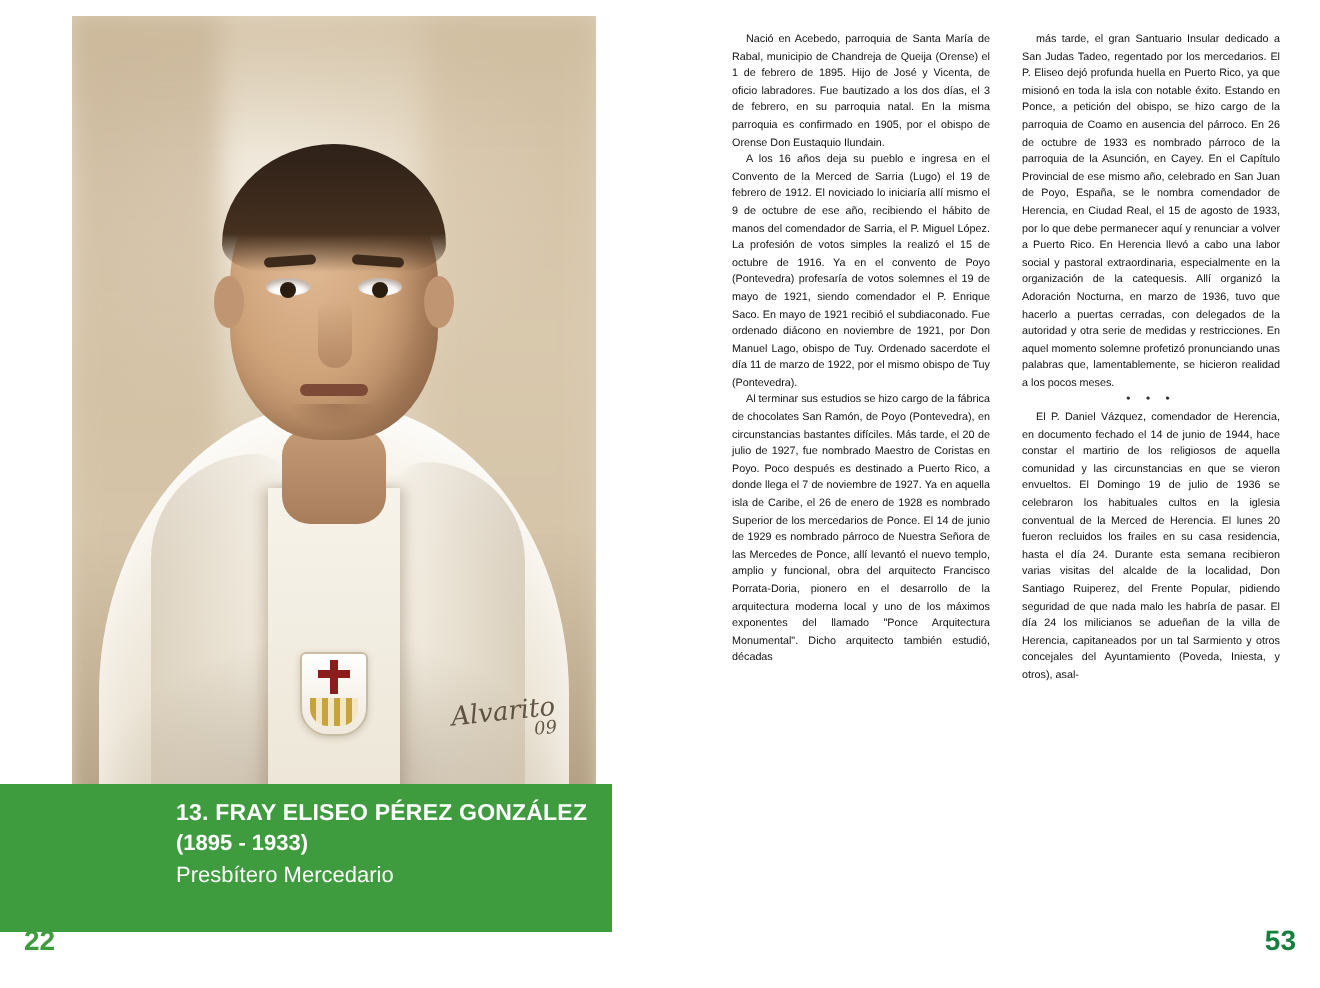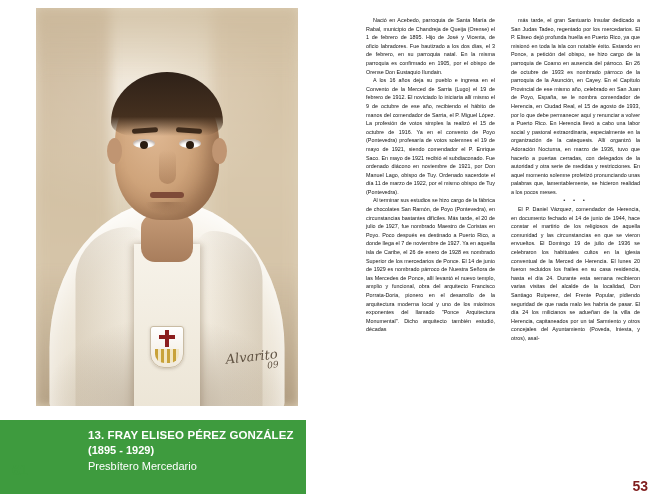--- a/index.html
+++ b/index.html
@@ -268,21 +268,20 @@
 
   
   .caption-bar {
     position: absolute;
     left: 0;
     top: 392px;
     width: 306px;
     height: 74px;
     background: #3e9b3e;
     color: #ffffff;
-    margin-top: 28px;
   }
   .caption-inner {
     position: absolute;
     left: 88px;
     top: 8px;
     right: 10px;
   }
   .caption-title {
     font-size: 11.5px;
     font-weight: bold;
@@ -344,22 +343,21 @@
     margin: 3px 0 2px 0;
     font-size: 6px;
     color: #333;
   }
   .folio-right {
     position: absolute;
     right: 12px;
     top: 462px;
     font-size: 14px;
     font-weight: bold;
-    color: #7f1d1d;
-    margin-top: 16px;
+    color: #15803d;
   }
   .site-url {
     position: absolute;
     right: 36px;
     top: 466px;
     font-size: 12.5px;
     font-weight: bold;
     color: #2f2f2f;
     letter-spacing: .1px;
   }
@@ -404,26 +402,26 @@
 
       <div class="signature">
         <span>Alvarito</span>
         <small>09</small>
       </div>
     </div>
 
     <div class="caption-bar">
       <div class="caption-inner">
         <div class="caption-title">13. FRAY ELISEO PÉREZ GONZÁLEZ</div>
-        <div class="caption-years">(1895 - 1929)</div>
+        <div class="caption-years">(1895 - 1933)</div>
         <div class="caption-role">Presbítero Mercedario</div>
       </div>
     </div>
 
-    <div class="folio-left">61</div>
+    <div class="folio-left">22</div>
   </div>
 
   <div class="page-right">
     <div class="columns">
 
       <div class="col">
         <p>Nació en Acebedo, parroquia de Santa María de Rabal, municipio de Chandreja de Queija (Orense) el 1 de febrero de 1895. Hijo de José y Vicenta, de oficio labradores. Fue bautizado a los dos días, el 3 de febrero, en su parroquia natal. En la misma parroquia es confirmado en 1905, por el obispo de Orense Don Eustaquio Ilundain.</p>
         <p>A los 16 años deja su pueblo e ingresa en el Convento de la Merced de Sarria (Lugo) el 19 de febrero de 1912. El noviciado lo iniciaría allí mismo el 9 de octubre de ese año, recibiendo el hábito de manos del comendador de Sarria, el P. Miguel López. La profesión de votos simples la realizó el 15 de octubre de 1916. Ya en el convento de Poyo (Pontevedra) profesaría de votos solemnes el 19 de mayo de 1921, siendo comendador el P. Enrique Saco. En mayo de 1921 recibió el subdiaconado. Fue ordenado diácono en noviembre de 1921, por Don Manuel Lago, obispo de Tuy. Ordenado sacerdote el día 11 de marzo de 1922, por el mismo obispo de Tuy (Pontevedra).</p>
         <p>Al terminar sus estudios se hizo cargo de la fábrica de chocolates San Ramón, de Poyo (Pontevedra), en circunstancias bastantes difíciles. Más tarde, el 20 de julio de 1927, fue nombrado Maestro de Coristas en Poyo. Poco después es destinado a Puerto Rico, a donde llega el 7 de noviembre de 1927. Ya en aquella isla de Caribe, el 26 de enero de 1928 es nombrado Superior de los mercedarios de Ponce. El 14 de junio de 1929 es nombrado párroco de Nuestra Señora de las Mercedes de Ponce, allí levantó el nuevo templo, amplio y funcional, obra del arquitecto Francisco Porrata-Doria, pionero en el desarrollo de la arquitectura moderna local y uno de los máximos exponentes del llamado "Ponce Arquitectura Monumental". Dicho arquitecto también estudió, décadas</p>
       </div>

